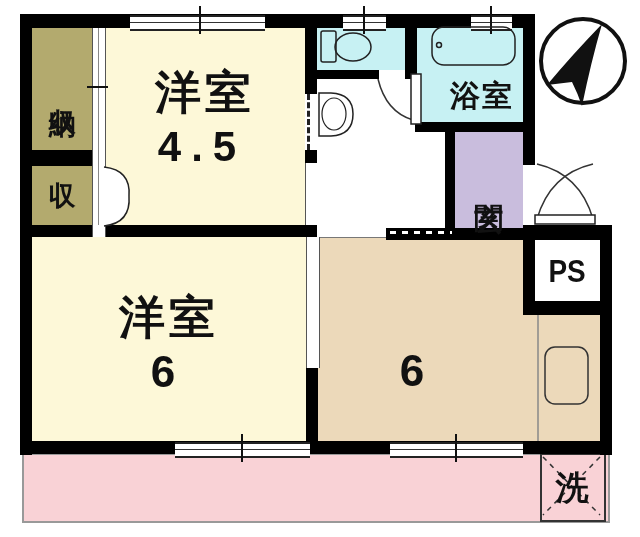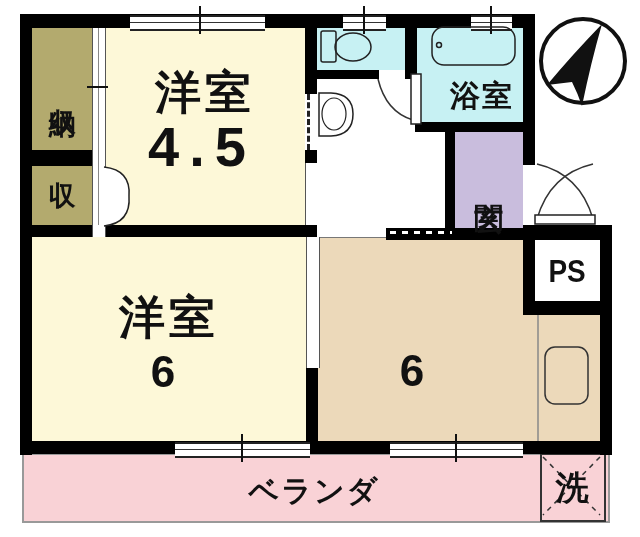--- a/index.html
+++ b/index.html
@@ -127,26 +127,25 @@
     <g>
       <circle cx="583" cy="61" r="42" fill="#ffffff" stroke="#111" stroke-width="4"></circle>
       <path d="M602,24 Q572,55 547,85 L572,82 Q578,94 582,106 Q591,62 602,24 Z" fill="#111"></path>
     </g>
   </svg>
 
   <div class="label vtext" style="left:62px;top:89px;font-size:27px;">収納</div>
   <div class="label" style="left:62px;top:196px;font-size:27px;">収</div>
 
   <div class="label" style="left:205px;top:92px;font-size:46px;letter-spacing:4px;">洋室</div>
-  <div class="label" style="left:202px;top:147px;font-size:56px;letter-spacing:10px;">4.5</div>
+  <div class="label" style="left:202px;top:147px;font-size:42px;letter-spacing:10px;">4.5</div>
 
   <div class="label" style="left:169px;top:317px;font-size:46px;letter-spacing:4px;">洋室</div>
   <div class="label" style="left:163px;top:372px;font-size:44px;">6</div>
 
   <div class="label" style="left:412px;top:371px;font-size:44px;">6</div>
 
   <div class="label" style="left:470px;top:96px;font-size:30px;letter-spacing:2px;margin-left:12px;">浴室</div>
   <div class="label vtext" style="left:489px;top:181px;font-size:29px;">玄関</div>
   <div class="label" style="left:567px;top:271px;font-size:31px;transform:translate(-50%,-50%) scaleX(0.9);">PS</div>
-  <div class="label" style="left:314px;top:491px;font-size:30px;letter-spacing:2px;">ベランダ</div>
   <div class="label" style="left:572px;top:487px;font-size:33px;">洗</div>
 
 </div>
 
 </body></html>

